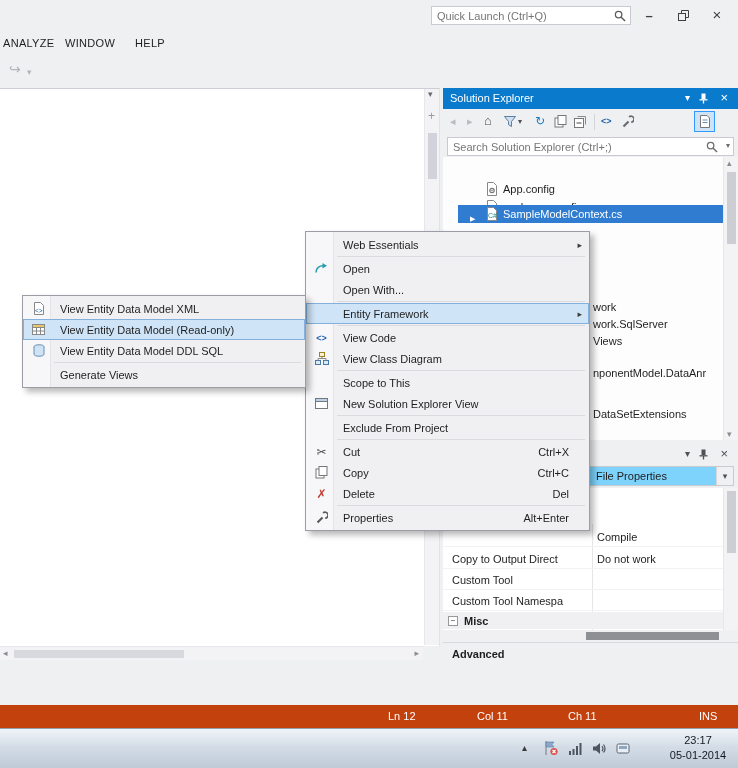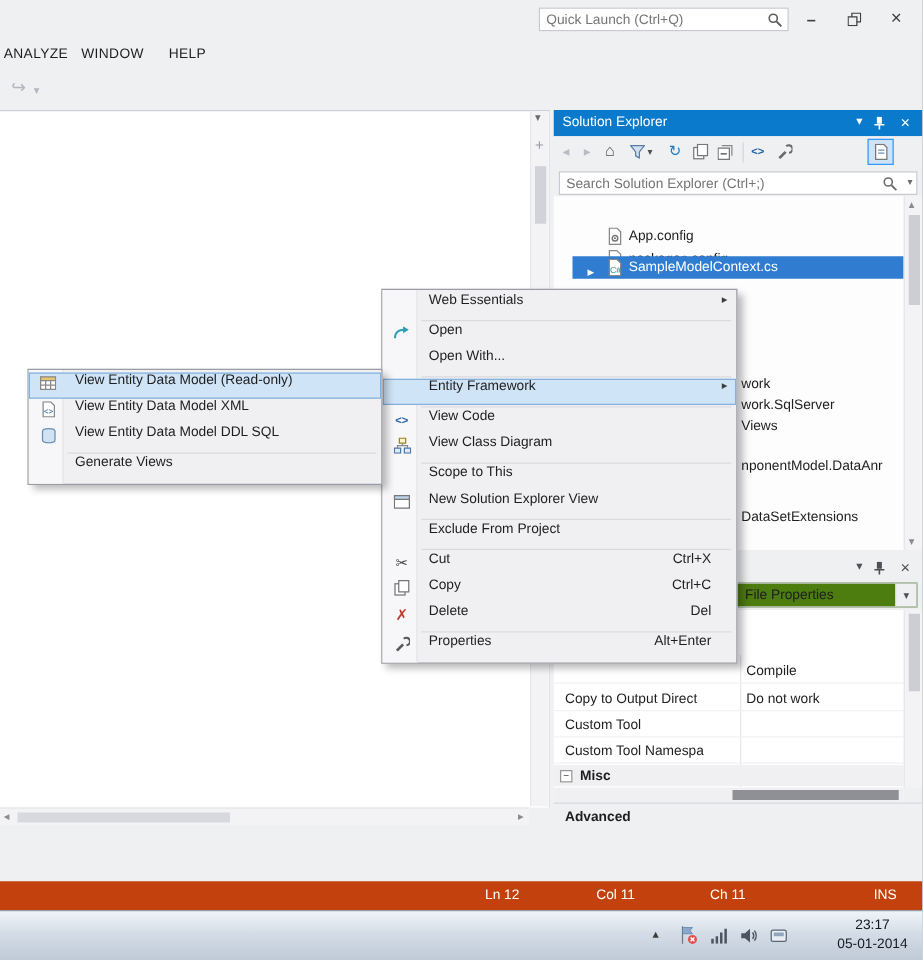--- a/index.html
+++ b/index.html
@@ -6,21 +6,21 @@
   html,body{margin:0;padding:0}
   body{background:#9aa2ad}
   .screen{position:relative;width:738px;height:768px;background:#eff0f2;overflow:hidden;
           font-family:"Liberation Sans","DejaVu Sans",sans-serif;font-size:11px;color:#1e1e1e;cursor:default}
   .abs{position:absolute}
   .wbtn{width:24px;height:20px;display:flex;align-items:center;justify-content:center;color:#3f3f42;font-size:13px}
   .mitem{letter-spacing:.3px}
   
   .menu{position:absolute;background:#f0f0f2;border:1px solid #9a9da3;box-shadow:4px 4px 6px rgba(0,0,0,.28);padding:2px 0;z-index:50}
   .menu .strip{position:absolute;left:0;top:0;bottom:0;width:28px;background:#f7f7f9;border-right:1px solid #e4e4e8}
-  .mi{position:relative;height:21px;display:flex;align-items:flex-start;padding-left:37px;padding-right:8px}
+  .mi{position:relative;height:21px;display:flex;align-items:center;padding-left:37px;padding-right:8px}
   .mi .lab{white-space:nowrap}
   .mi .sc{position:absolute;right:20px}
   .mi .sub{position:absolute;right:7px;font-size:9px;color:#3c3c3c}
   .mi .ic{position:absolute;left:7px;width:17px;height:17px;display:flex;align-items:center;justify-content:center}
   .mi.hl{background:#cfe4f7;outline:1px solid #84b1dc;outline-offset:-1px}
   .msep{height:1px;background:#dadadf;margin:1px 4px 1px 31px}
   
   .trow{position:absolute;left:0;width:100%;height:18px;line-height:18px}
   .exp{position:absolute;font-size:7px;color:#8a8a8e;top:0}
   .ticon{position:absolute;top:2px}
@@ -194,21 +194,21 @@
     <span class="abs" style="right:29px;top:5px;color:#4f4f55">
       <svg width="11" height="11" viewBox="0 0 11 11">
           <rect x="3.5" y="0.5" width="4" height="5.5" fill="currentColor"></rect>
           <line x1="1.5" y1="6.8" x2="9.5" y2="6.8" stroke="currentColor" stroke-width="1.3"></line>
           <line x1="5.5" y1="7" x2="5.5" y2="10.5" stroke="currentColor" stroke-width="1.3"></line>
         </svg>
     </span>
     <span class="abs" style="right:10px;top:2px;color:#4f4f55;font-size:13px">×</span>
   </div>
 
-  <div class="abs" style="left:447px;top:466px;width:287px;height:20px;background:#4d7c0f;border:1px solid #c9cad1">
+  <div class="abs" style="left:447px;top:466px;width:287px;height:20px;background:#7dd3fc;border:1px solid #c9cad1">
     <span style="position:absolute;left:148px;top:3px;white-space:nowrap">File Properties</span>
     <span class="abs" style="right:0;top:0;width:17px;height:18px;background:#eff0f2;border-left:1px solid #d5d6dc;display:flex;align-items:center;justify-content:center;color:#4f4f55;font-size:9px">▾</span>
   </div>
 
   <div class="abs" style="left:443px;top:488px;width:280px;height:154px;background:#fff">
     <div class="abs" style="left:149px;top:36px;width:1px;height:106px;background:#e6e6ea"></div>
     <div class="abs prow" style="top:40px">
       <span class="pval">Compile</span>
     </div>
     <div class="abs prow" style="top:62px">
@@ -367,42 +367,42 @@
             <path d="M8 2 a3 3 0 1 1 2.2 5.2" fill="none" stroke="#5a5a5e" stroke-width="1.7"></path>
           </svg>
       </span>
       <span class="lab">Properties</span>
       <span class="sc">Alt+Enter</span>
     </div>
   </div>
 
   <div class="menu" style="left:22px;top:295px;width:284px;z-index:60">
     <div class="strip"></div>
+    <div class="mi">
+      <span class="ic">
+        <svg width="12" height="13">
+            <path d="M1.5 0.5 H7.5 L10.5 3.5 V12.5 H1.5 Z" fill="#fff" stroke="#888"></path>
+            <text x="2" y="10.5" font-size="6.5" fill="#1f5fa8">&lt;&gt;</text>
+          </svg>
+      </span>
+      <span class="lab">View Entity Data Model XML</span>
+    </div>
     <div class="mi hl">
       <span class="ic">
         <svg width="13" height="11">
             <rect x="0.5" y="0.5" width="12" height="10" fill="#fff" stroke="#888"></rect>
             <rect x="0.5" y="0.5" width="12" height="3" fill="#e8c76c" stroke="#888"></rect>
             <path d="M4.5 3.5 V10.5 M8.5 3.5 V10.5 M0.5 7 H12.5" stroke="#888"></path>
           </svg>
       </span>
       <span class="lab">View Entity Data Model (Read-only)</span>
     </div>
     <div class="mi">
       <span class="ic">
         <svg width="12" height="13">
-            <path d="M1.5 0.5 H7.5 L10.5 3.5 V12.5 H1.5 Z" fill="#fff" stroke="#888"></path>
-            <text x="2" y="10.5" font-size="6.5" fill="#1f5fa8">&lt;&gt;</text>
-          </svg>
-      </span>
-      <span class="lab">View Entity Data Model XML</span>
-    </div>
-    <div class="mi">
-      <span class="ic">
-        <svg width="12" height="13">
             <ellipse cx="6" cy="3" rx="5" ry="2.2" fill="#cfe3f5" stroke="#6a8fb5"></ellipse>
             <path d="M1 3 V10 a5 2.2 0 0 0 10 0 V3" fill="#cfe3f5" stroke="#6a8fb5"></path>
           </svg>
       </span>
       <span class="lab">View Entity Data Model DDL SQL</span>
     </div>
     <div class="msep"></div>
     <div class="mi">
       <span class="lab">Generate Views</span>
     </div>

